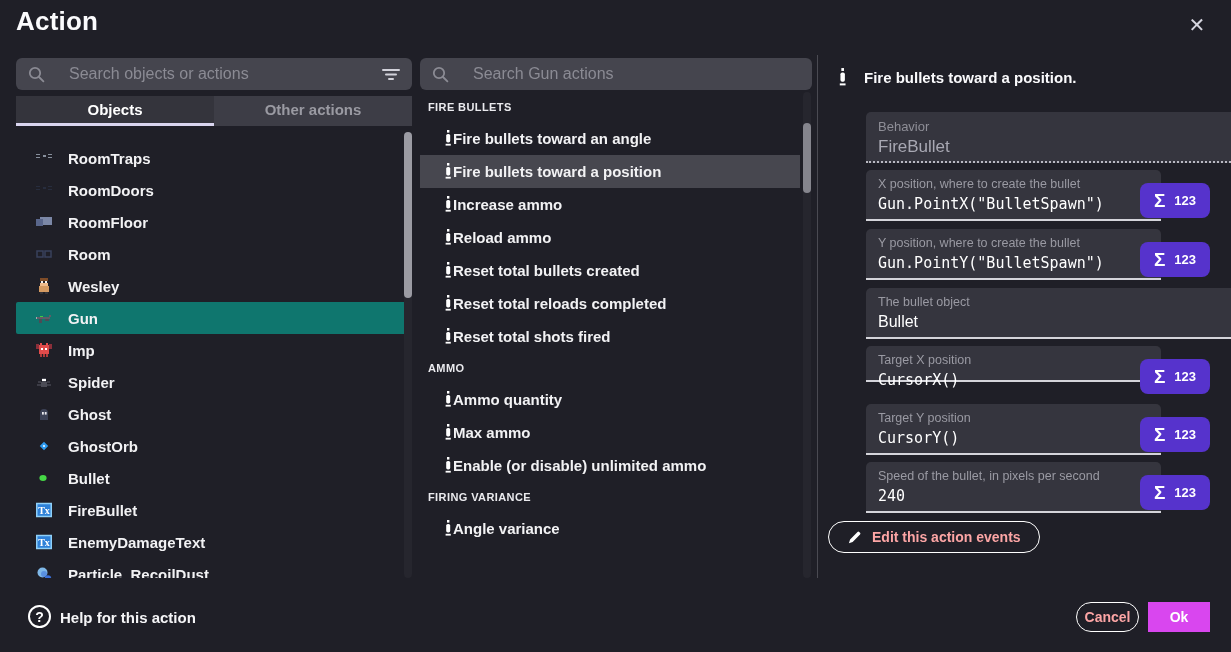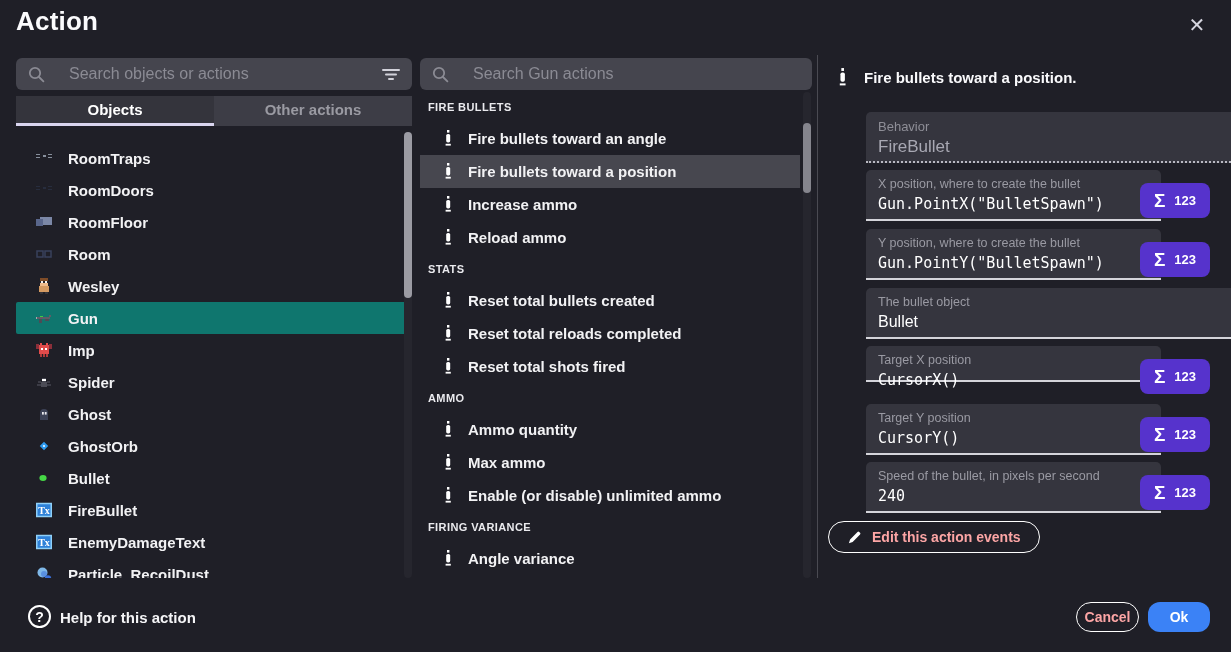--- a/index.html
+++ b/index.html
@@ -31,21 +31,21 @@
   .obj-row.selected{background:#0f766e;}
   .obj-row .lbl{font-size:15px;font-weight:600;color:#f2f2f4;}
   .obj-icon{width:16px;height:16px;flex:0 0 16px;display:flex;}
   
   .sb-track{width:8px;border-radius:4px;background:#26262e;}
   .sb-thumb{width:8px;border-radius:4px;background:#9b9ba3;}
   
   .act-list{left:420px;top:92px;width:383px;height:486px;overflow:hidden;}
   .group-header{height:30px;display:flex;align-items:center;padding-left:8px;
     font-size:11px;font-weight:700;color:#eaeaee;letter-spacing:.4px;}
-  .act-row{height:33px;display:flex;align-items:center;padding-left:24px;gap:15px;cursor:pointer;width:380px;text-align:right;}
+  .act-row{height:33px;display:flex;align-items:center;padding-left:24px;cursor:pointer;width:380px;text-align:right;}
   .act-row.selected{background:#47474f;}
   .act-row .lbl{font-size:15px;font-weight:600;color:#f2f2f4;}
   .bullet-ico{width:9px;height:17px;flex:0 0 9px;display:flex;}
   .v-divider{left:817px;top:55px;width:1px;height:523px;background:#4a4a52;}
   
   .desc-row{left:838px;top:68px;display:flex;align-items:center;gap:16px;}
   .desc-row .lbl{font-size:15px;font-weight:700;color:#fafafc;}
   .field{background:#35353e;border-radius:5px 5px 0 0;padding:7px 12px 0 12px;margin-left:36px;}
   .field .flabel{font-size:12.5px;color:#9a9aa3;line-height:15px;}
   .field .fvalue{font-size:16px;color:#ffffff;margin-top:3px;white-space:nowrap;overflow:hidden;}
@@ -54,21 +54,21 @@
   .field.disabled .flabel{color:#8e8e97;font-size:13px;}
   .field.disabled .fvalue{color:#a8a8b3;font-size:17px;}
   .field.editable{border-bottom:2px solid #d4d4da;}
   .sigma-btn{width:70px;height:35px;background:#5633cc;border-radius:8px;cursor:pointer;
     display:flex;align-items:center;justify-content:center;gap:9px;color:#fff;}
   .sigma-btn .sg{font-size:19px;font-weight:700;line-height:1;}
   .sigma-btn .nm{font-size:13px;font-weight:700;line-height:1;}
   .pill-btn{display:flex;align-items:center;justify-content:center;gap:10px;
     border:1px solid #ffffff;border-radius:16px;background:transparent;color:#fca5a5;
     font-size:14px;font-weight:700;cursor:pointer;font-family:"Liberation Sans",sans-serif;}
-  .ok-btn{background:#3b82f6;border:none;border-radius:12px;color:#fff;display:flex;
+  .ok-btn{background:#d946ef;border:none;border-radius:0;color:#fff;display:flex;
     align-items:center;justify-content:center;font-size:14px;font-weight:700;cursor:pointer;
     font-family:"Liberation Sans",sans-serif;}
   
   .help-circle{left:28px;top:605px;width:23px;height:23px;border:2px solid #fff;border-radius:50%;
     display:flex;align-items:center;justify-content:center;color:#fff;font-size:14px;font-weight:700;cursor:pointer;}
   .help-label{left:60px;top:609px;font-size:15px;font-weight:700;color:#f5f5f7;}
   svg{display:block;}
 </style>
 </head>
 <body>
@@ -313,21 +313,20 @@
       <div class="act-row">
         <span class="bullet-ico">
           <svg width="9" height="17" viewBox="0 0 9 17">
             <rect x="3" y="0" width="2.4" height="2.6" fill="#fff"></rect>
             <rect x="2.2" y="4" width="4" height="8.4" rx="1.6" fill="#fff"></rect>
             <rect x="1.6" y="13.8" width="5.2" height="1.8" fill="#fff"></rect>
           </svg>
         </span>
         <span class="lbl">Reload ammo</span>
       </div>
-      <div class="group-header">STATS</div>
       <div class="act-row">
         <span class="bullet-ico">
           <svg width="9" height="17" viewBox="0 0 9 17">
             <rect x="3" y="0" width="2.4" height="2.6" fill="#fff"></rect>
             <rect x="2.2" y="4" width="4" height="8.4" rx="1.6" fill="#fff"></rect>
             <rect x="1.6" y="13.8" width="5.2" height="1.8" fill="#fff"></rect>
           </svg>
         </span>
         <span class="lbl">Reset total bullets created</span>
       </div>

